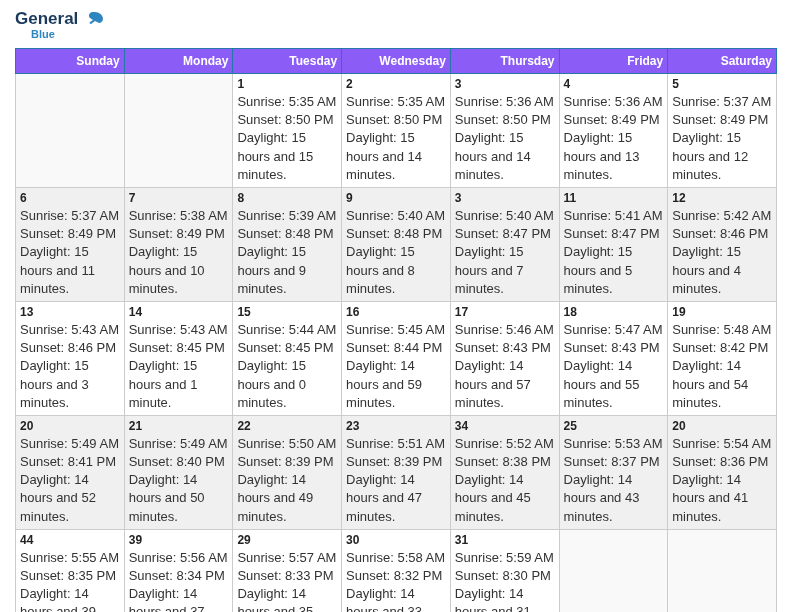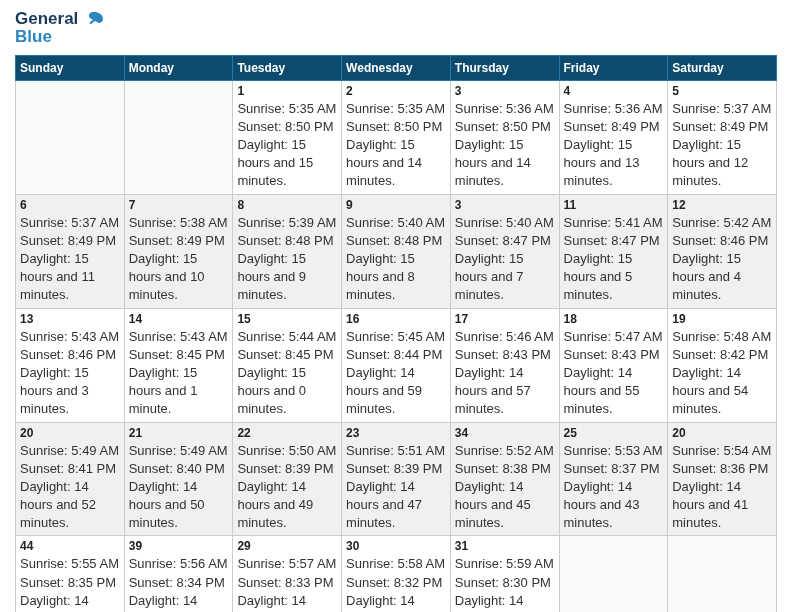--- a/index.html
+++ b/index.html
@@ -40,26 +40,26 @@
       color: #555;
     }
     .calendar {
       flex: 1;
       border: 1px solid #ccc;
       border-collapse: collapse;
       width: 100%;
       table-layout: fixed;
     }
     .calendar th {
-      background: #0c4a6e;
+      background: #8b5cf6;
       color: white;
       font-size: 12px;
       font-weight: bold;
       padding: 5px 4px;
-      text-align: left;
+      text-align: right;
       border: 1px solid #2778aa;
     }
     .calendar td {
       border: 1px solid #ccc;
       vertical-align: top;
       padding: 3px 4px;
       font-size: 9.5px;
       color: #333;
       height: 90px;
       background: #fff;
@@ -91,21 +91,21 @@
     <div class="logo">
       <div>
         <div style="display:flex;align-items:center;">
           <div style="font-size:17px;font-weight:bold;color:#1a3a5c;line-height:1.1;">
             <span style="color:#1a3a5c;">General</span>
             <svg width="20" height="20" viewBox="0 0 20 20" style="display:inline-block;vertical-align:middle;margin-left:2px;">
               <path d="M10 2 C14 2 18 5 18 9 C18 11 16 13 14 13 L10 11 L6 14 C5 14 4 13 5 12 L8 10 L5 8 C3 6 4 3 7 2 Z" fill="#2e86c1"></path>
             </svg>
           </div>
         </div>
-        <div style="font-size:17px;font-weight:bold;color:#2e86c1;line-height:1.1;margin-top:-2px;">Blue</div>
+        <div style="font-size:11px;font-weight:bold;color:#2e86c1;line-height:1.1;margin-top:-2px;margin-left:16px;">Blue</div>
       </div>
     </div>
     <div class="title-block">
       <div class="month-title"></div>
       <div class="location"></div>
     </div>
   </div>
 
   <table class="calendar">
     <thead>

